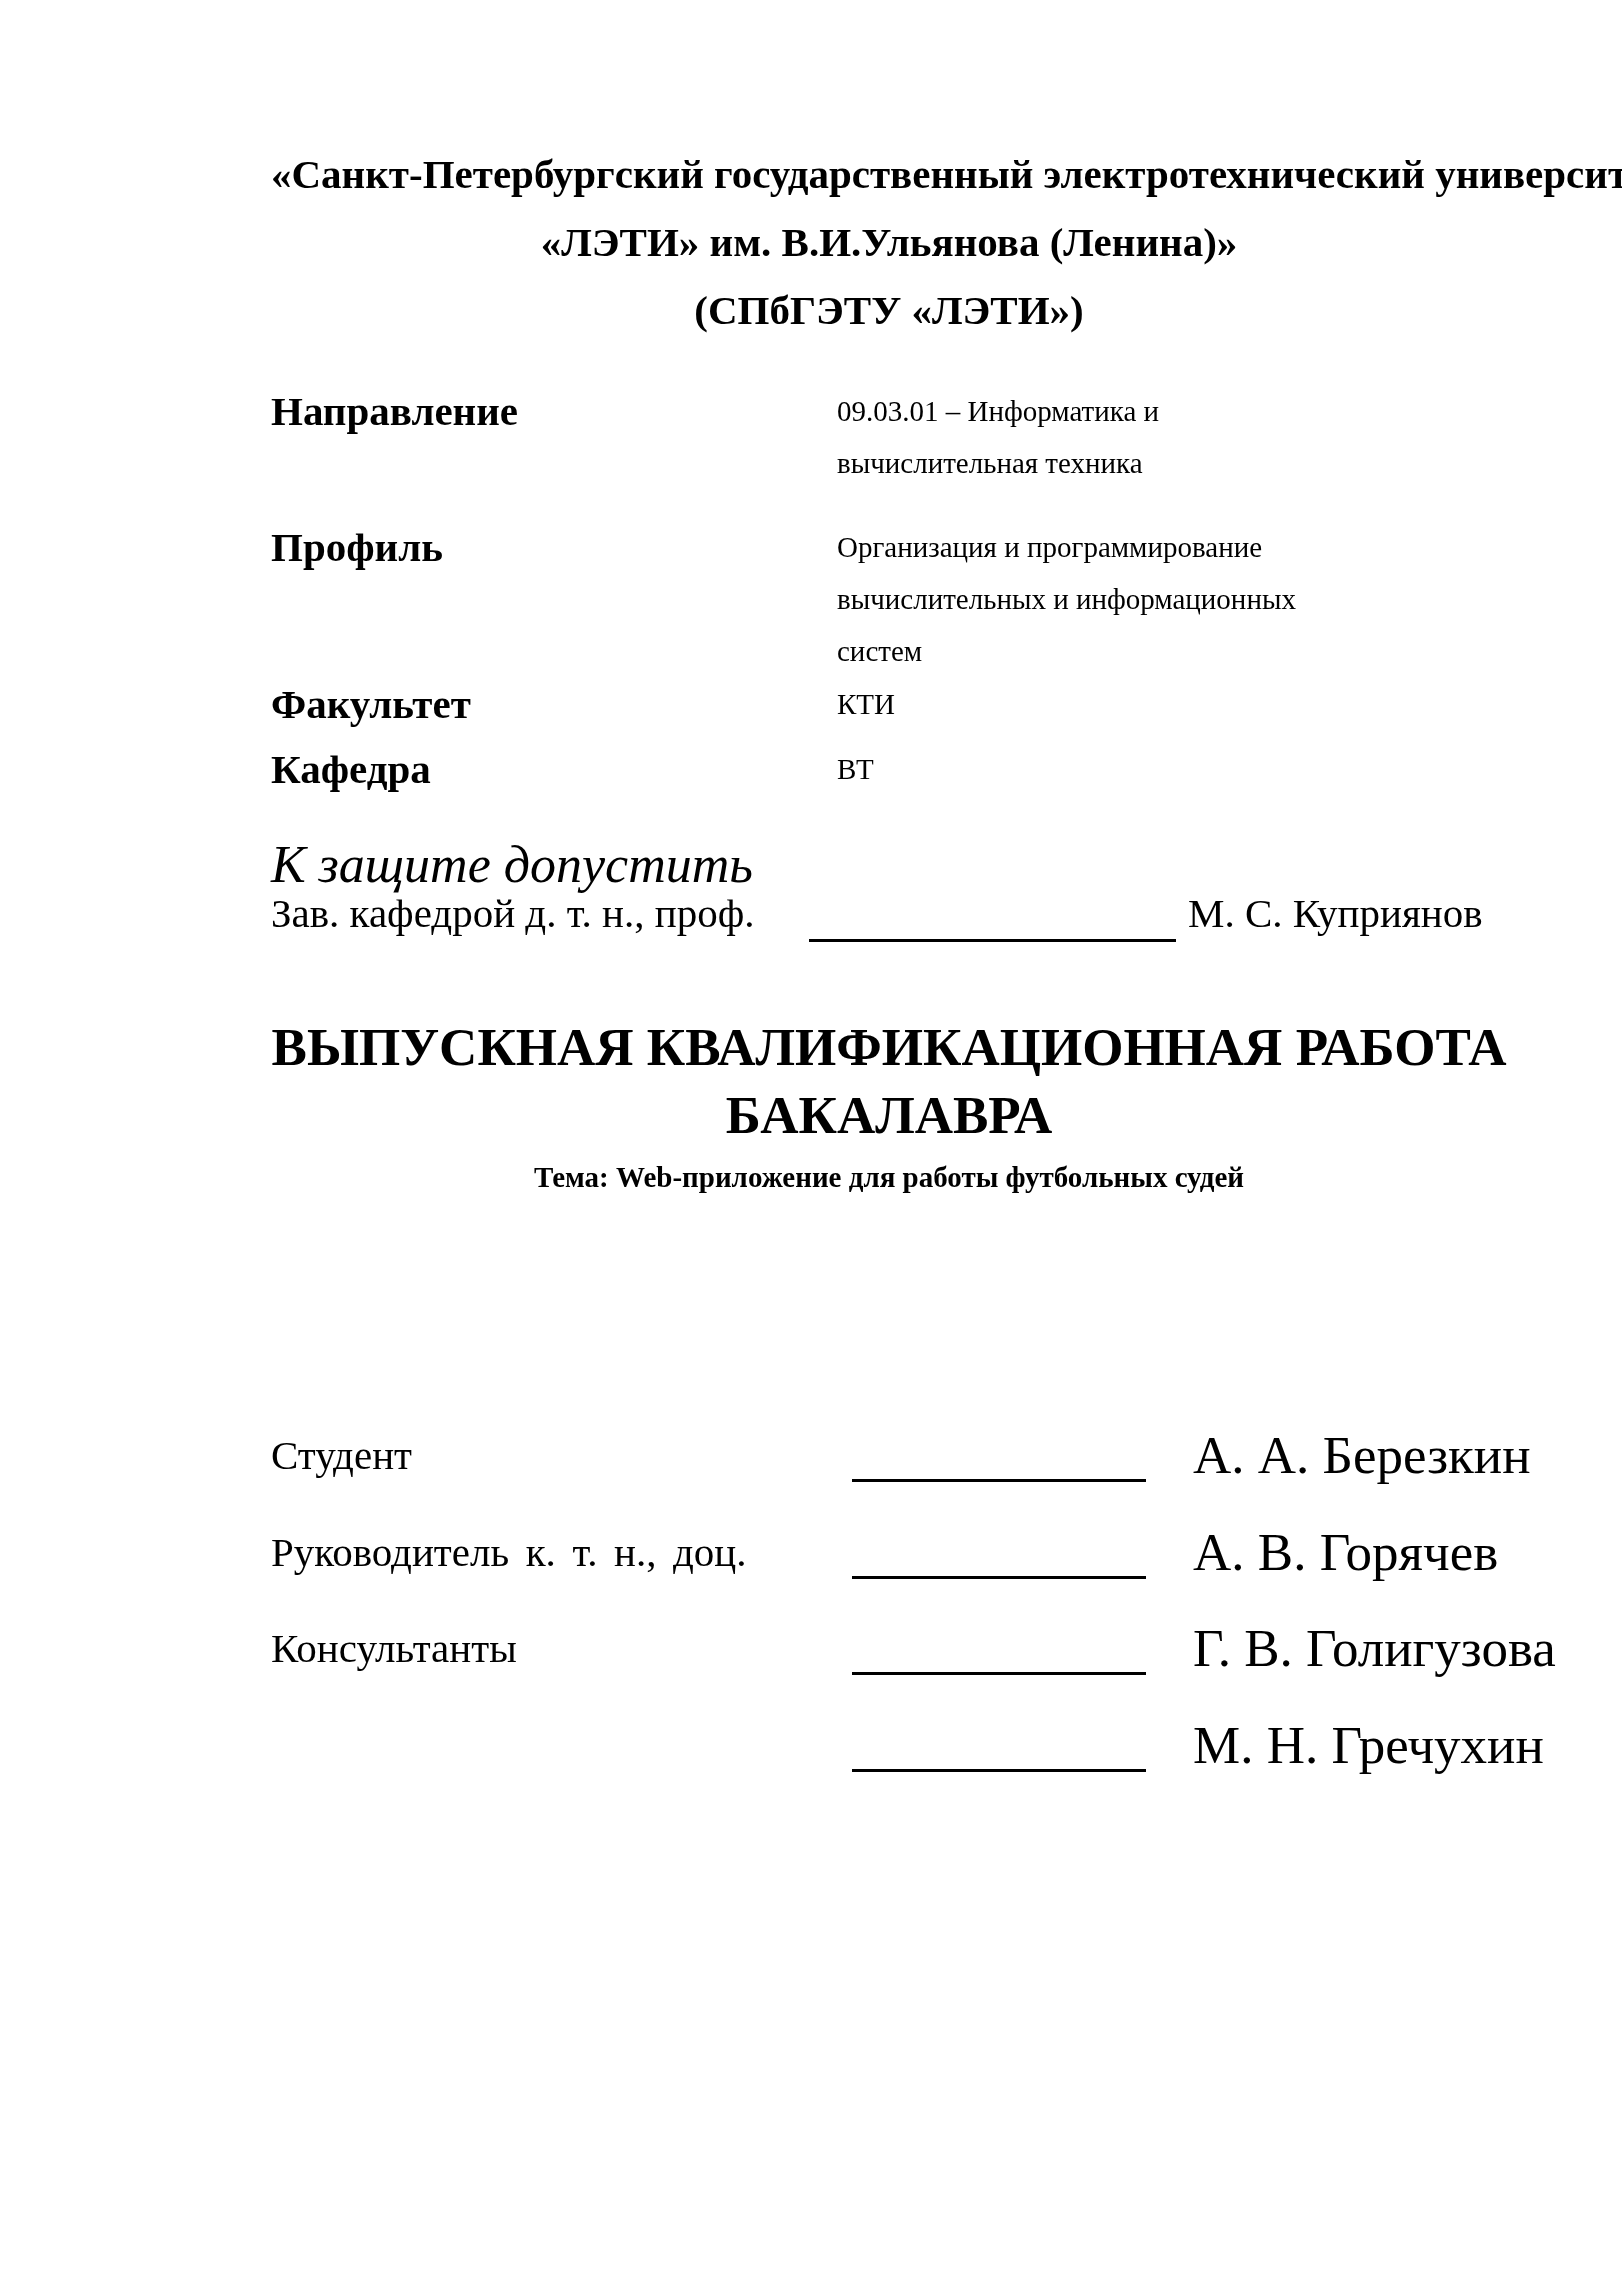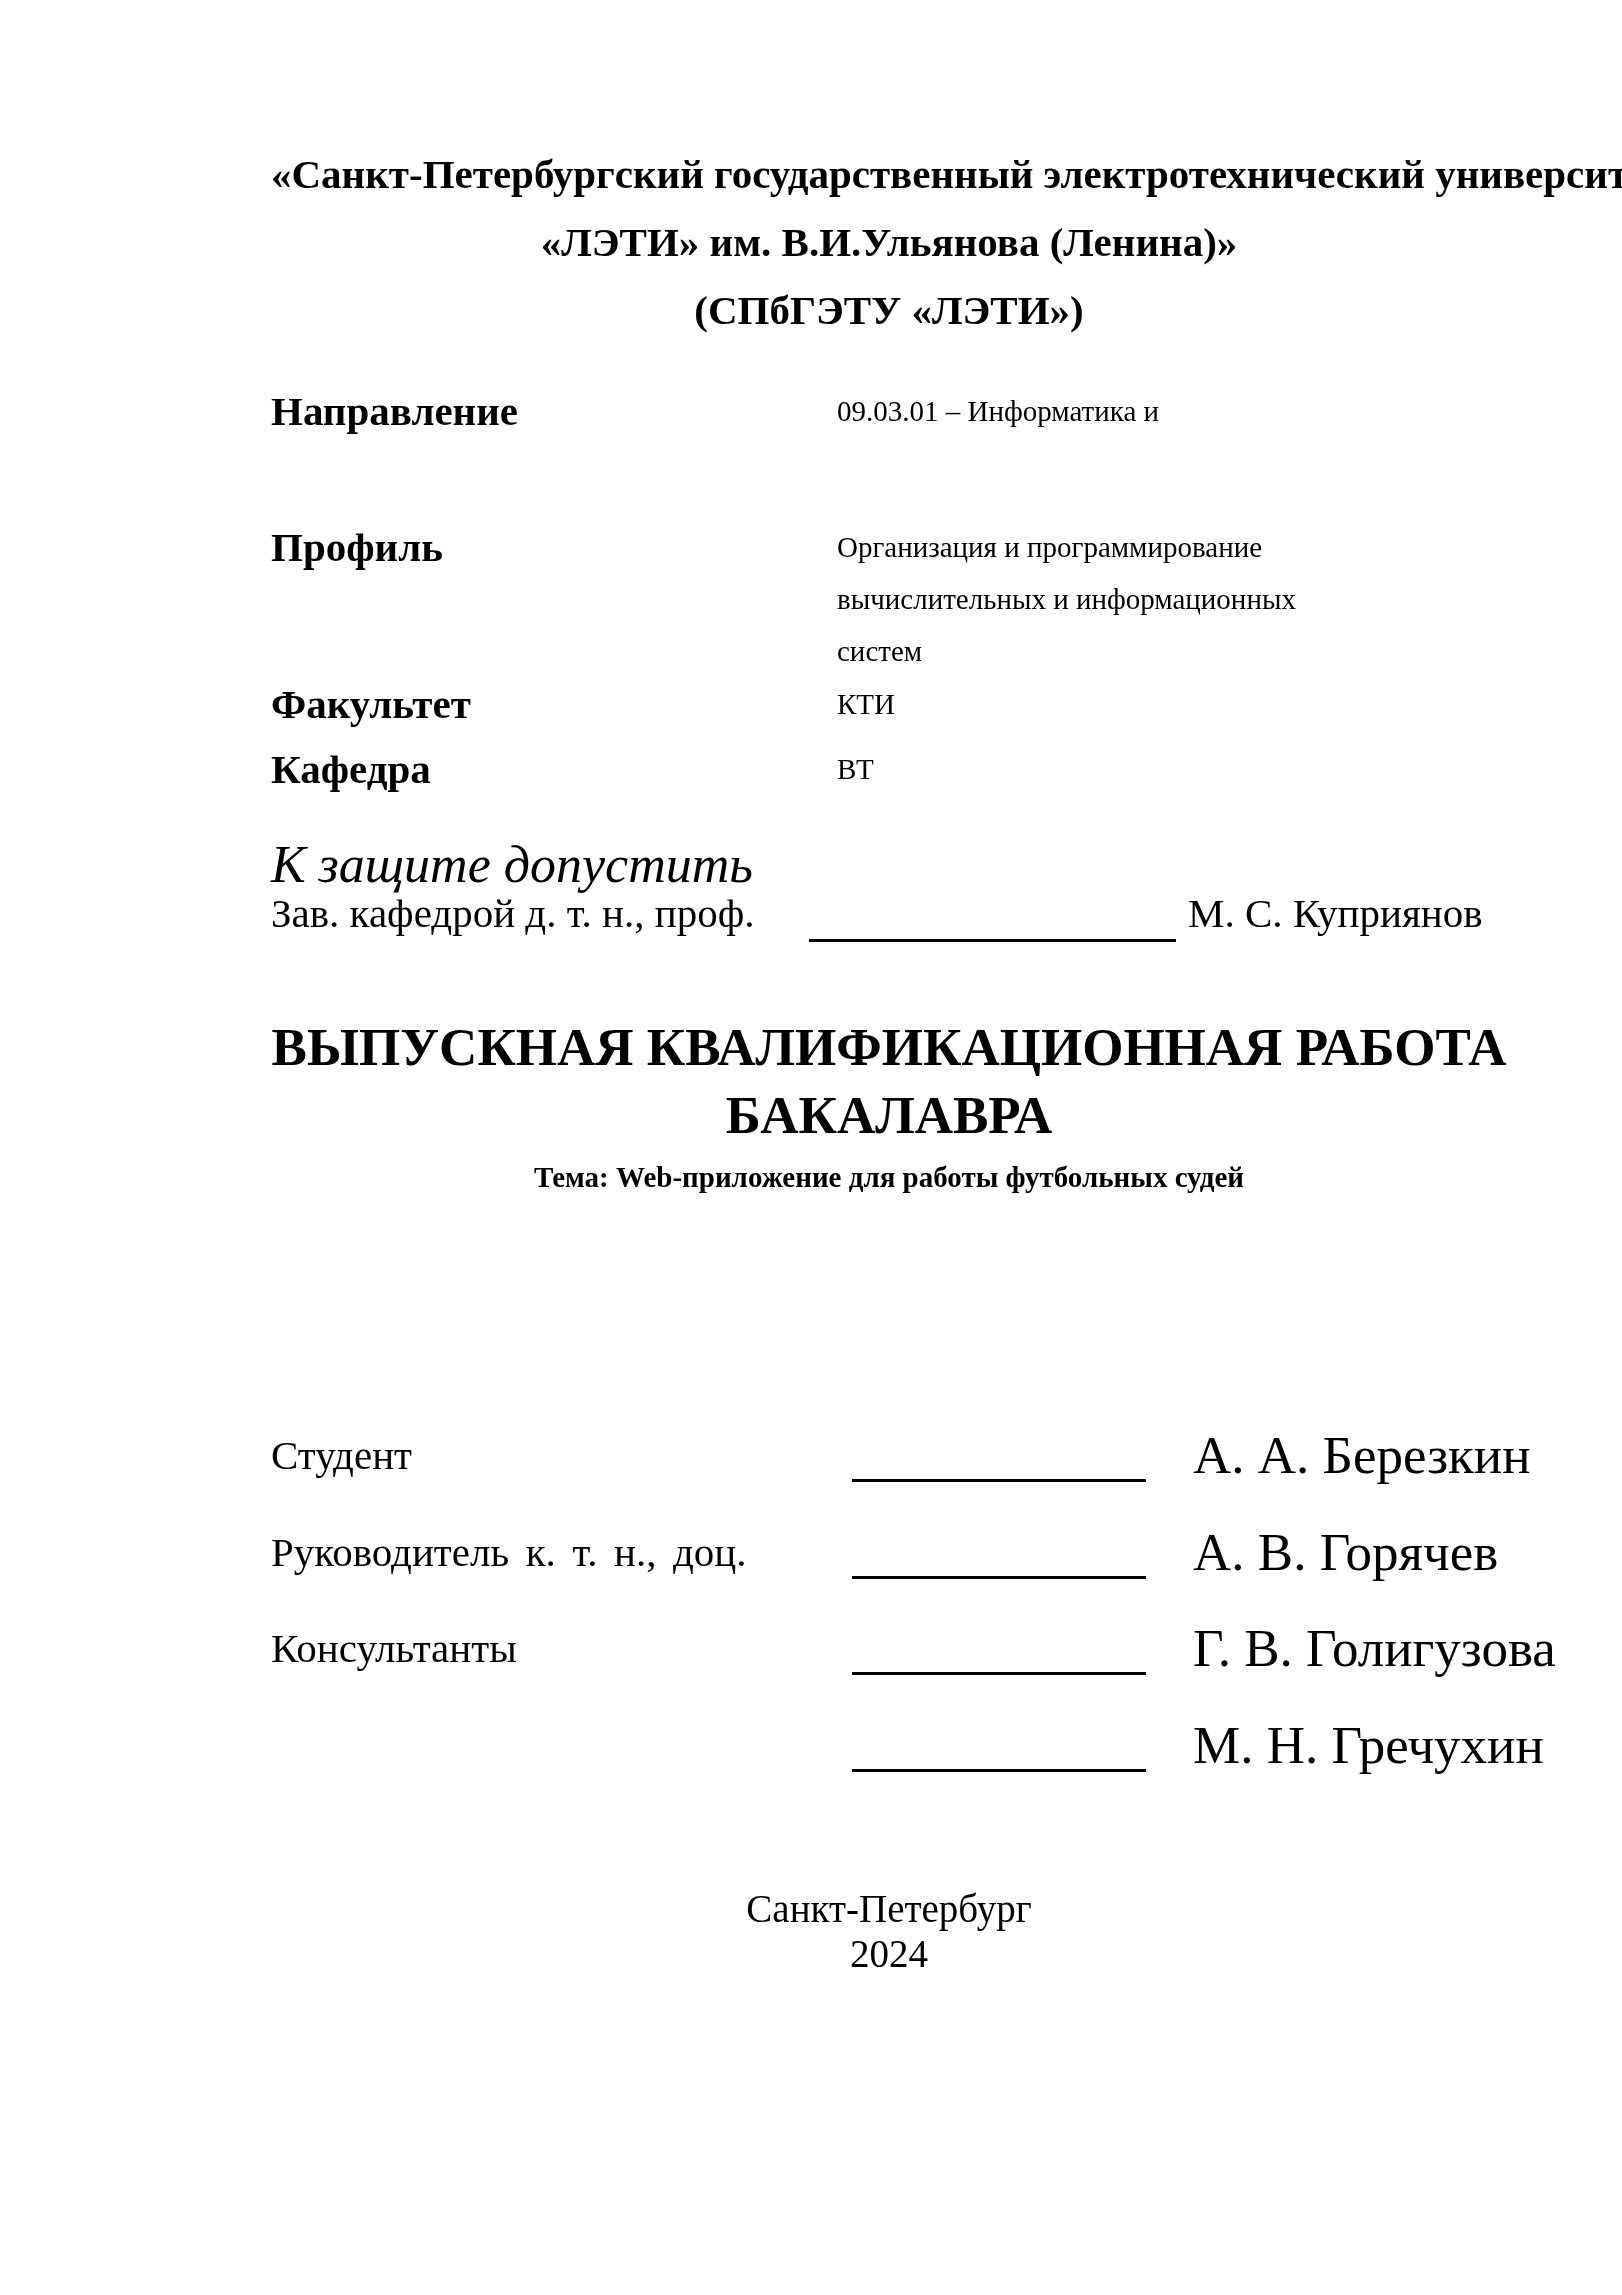--- a/index.html
+++ b/index.html
@@ -137,20 +137,21 @@
 
   <div class="center-block header">
     <div class="hline">«Санкт-Петербургский государственный электротехнический университет</div>
     <div class="hline">«ЛЭТИ» им. В.И.Ульянова (Ленина)»</div>
     <div class="hline">(СПбГЭТУ «ЛЭТИ»)</div>
   </div>
 
   <div class="field-label f0">Направление</div>
   <div class="field-value f0">
     <div class="vline">09.03.01 – Информатика и</div>
+    <div class="vline">вычислительная техника</div>
   </div>
 
   <div class="field-label f1">Профиль</div>
   <div class="field-value f1">
     <div class="vline">Организация и программирование</div>
     <div class="vline">вычислительных и информационных</div>
     <div class="vline">систем</div>
   </div>
 
   <div class="field-label f2">Факультет</div>
@@ -184,19 +185,15 @@
   <div class="sig-name s1">А. В. Горячев</div>
 
   <div class="sig-label s2">Консультанты</div>
   <div class="sig-line s2"></div>
   <div class="sig-name s2">Г. В. Голигузова</div>
 
   <div class="sig-label s3"></div>
   <div class="sig-line s3"></div>
   <div class="sig-name s3">М. Н. Гречухин</div>
 
-  <div class="center-block footer">
-    <div>Санкт-Петербург</div>
-    <div>2024</div>
-  </div>
 
 </div>
 
 
 </body></html>

